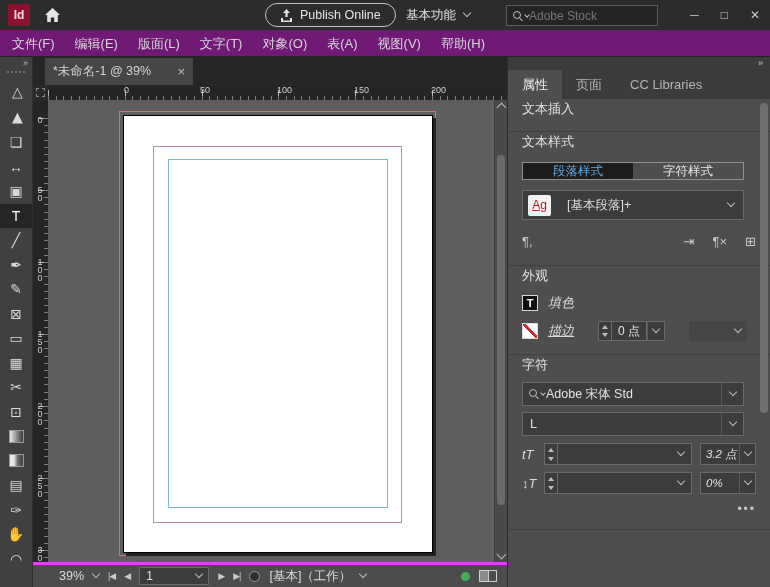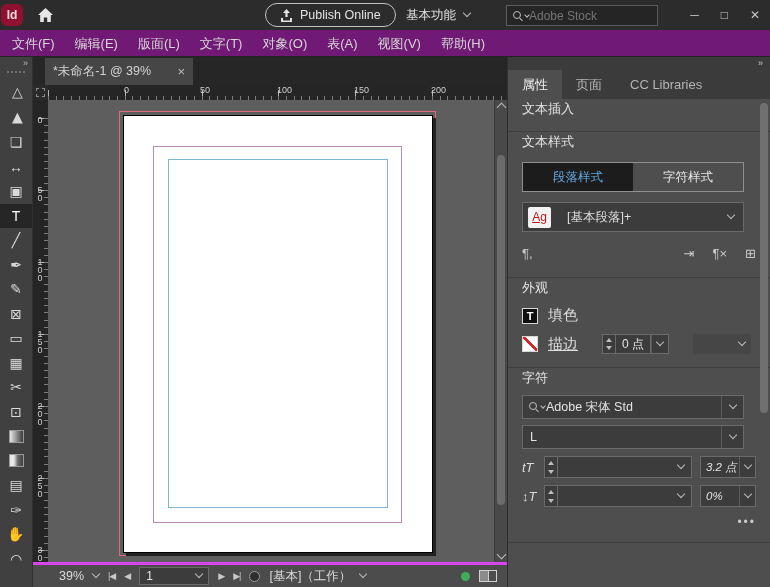--- a/index.html
+++ b/index.html
@@ -1,22 +1,22 @@
 <!DOCTYPE html>
 <html><head>
 <meta charset="utf-8">
 <style>
   * { margin:0; padding:0; box-sizing:border-box; font-family:"Liberation Sans","DejaVu Sans",sans-serif; }
   html,body { width:770px; height:587px; overflow:hidden; background:#2c2c2c; }
   .app { width:770px; height:587px; display:flex; flex-direction:column; }
 
   
   .titlebar { height:30px; background:#2c2c2c; display:flex; align-items:center; position:relative; flex:none; }
-  .appbadge { width:22px; height:22px; margin-left:1px; background:#8e1230; color:#ffd9e0; font-size:12px; font-weight:bold;
-              display:flex; align-items:center; justify-content:center; border-radius:6px; }
+  .appbadge { width:22px; height:22px; margin-left:8px; background:#8e1230; color:#ffd9e0; font-size:12px; font-weight:bold;
+              display:flex; align-items:center; justify-content:center; border-radius:0; }
   .homeic { margin-left:14px; display:flex; }
   .publish { position:absolute; left:265px; top:3px; height:24px; padding:0 14px; border:1px solid #c2c2c2; border-radius:12px;
              display:flex; align-items:center; gap:7px; color:#e3e3e3; font-size:12.5px; background:transparent; }
   .workspace { position:absolute; left:406px; top:4px; height:22px; display:flex; align-items:center; gap:8px; color:#e0e0e0; font-size:12.5px; }
   .searchbox { position:absolute; left:506px; top:5px; width:152px; height:21px; background:#252525; border:1px solid #5c5c5c;
                display:flex; align-items:center; padding:0 6px; gap:4px; }
   .searchbox input { background:transparent; border:none; outline:none; color:#8f8f8f; font-size:12px; width:100px; }
   .winbtns { position:absolute; right:10px; top:0; height:30px; display:flex; align-items:center; gap:22px; color:#c8c8c8; font-size:12px; }
   .winbtns span { cursor:default; }
   .chev { width:6px; height:6px; border-right:1.4px solid #bdbdbd; border-bottom:1.4px solid #bdbdbd;
@@ -89,38 +89,38 @@
   .panel { width:263px; flex:none; background:#4e4e4e; border-left:1px solid #2e2e2e; display:flex; flex-direction:column; overflow:hidden; }
   .p-head { height:13px; background:#3b3b3b; color:#c9c9c9; font-size:9px; text-align:right; padding-right:7px; line-height:13px; }
   .p-tabs { height:29px; background:#3b3b3b; display:flex; align-items:stretch; flex:none; }
   .p-tab { padding:0 14px; display:flex; align-items:center; color:#b5b5b5; font-size:13px; }
   .p-tab.active { background:#4e4e4e; color:#f2f2f2; }
   .p-body { flex:1; position:relative; padding:0 14px; overflow:hidden; }
   .p-scroll { position:absolute; right:2px; top:4px; width:8px; height:310px; background:#707070; border-radius:4px; }
   .sec-title { margin-top:1px; color:#e2e2e2; font-size:13px; }
   .divider { border-top:1px solid #404040; margin:13px -14px 0 -14px; }
 
-  .styletabs { margin-top:11px; height:30px; display:flex; border:1px solid #8f8f8f; width:222px; }
+  .styletabs { margin-top:11px; height:18px; display:flex; border:1px solid #8f8f8f; width:222px; }
   .styletab { flex:1; display:flex; align-items:center; justify-content:center; font-size:12.5px; color:#e8e8e8; }
   .styletab.active { background:#1c1c1c; color:#63a8e0; }
   .stylecombo { margin-top:10px; height:30px; width:222px; background:#3c3c3c; border:1px solid #6a6a6a; display:flex; align-items:center; padding-left:5px; }
   .agbadge { width:23px; height:21px; background:#f2f2f2; color:#b91c1c; border-radius:2px; font-size:12px;
              display:flex; align-items:center; justify-content:center; flex:none;text-decoration:underline; }
   .stylecombo .nm { margin-left:16px; color:#dedede; font-size:12.5px; flex:1; }
   .combo-chevcell { width:24px; align-self:stretch; display:flex; align-items:center; justify-content:center; flex:none; }
   .iconrow { margin-top:10px; height:22px; display:flex; align-items:center; color:#c9c9c9; font-size:13px; }
   .iconrow .sp { flex:1; }
   .iconrow .ic { margin-left:18px; }
 
   .fillrow,.strokerow { margin-top:9px; display:flex; align-items:center; gap:10px; }
   .fillic { width:16px; height:16px; background:#101010; border:1px solid #d8d8d8; color:#fff; font-size:11px; font-weight:bold;
             display:flex; align-items:center; justify-content:center; }
   .strokeic { width:16px; height:16px; background:#fff; border:1px solid #d8d8d8;
               background-image:linear-gradient(45deg,transparent 44%,#d22a2a 44%,#d22a2a 58%,transparent 58%); }
-  .lbl { color:#dcdcdc; font-size:15px; }
+  .lbl { color:#dcdcdc; font-size:13px;font-style:italic; }
   .lbl.u { text-decoration:underline; }
   .stepper { width:14px; height:20px; background:#3c3c3c; border:1px solid #6a6a6a; display:flex; flex-direction:column; flex:none; }
   .stepper i { flex:1; position:relative; }
   .stepper i.up::after { content:""; position:absolute; left:50%; top:55%; transform:translate(-50%,-50%);
                           border:3px solid transparent; border-bottom:4px solid #bdbdbd; border-top:0; }
   .stepper i.dn::after { content:""; position:absolute; left:50%; top:45%; transform:translate(-50%,-50%);
                           border:3px solid transparent; border-top:4px solid #bdbdbd; border-bottom:0; }
   .valbox { height:20px; background:#3c3c3c; border:1px solid #6a6a6a; border-left:none; display:flex; align-items:center;
             padding:0 6px; color:#e3e3e3; font-size:12px; }
   .chevbox { width:18px; height:20px; background:#3c3c3c; border:1px solid #6a6a6a; border-left:1px solid #5a5a5a;

